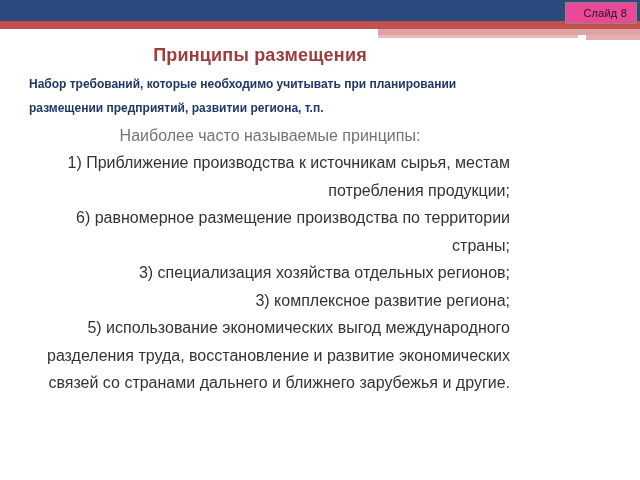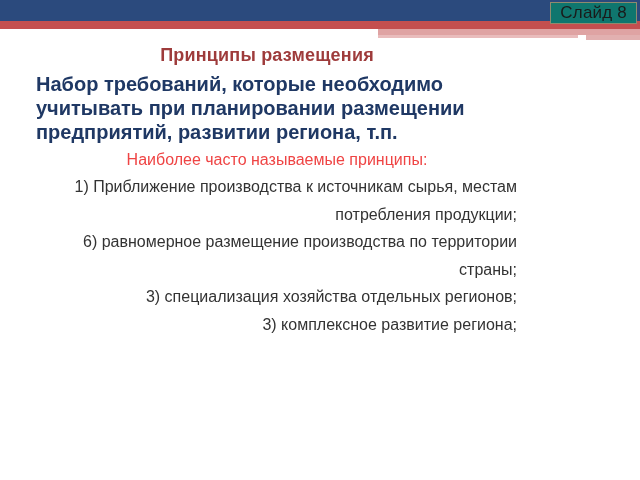--- a/index.html
+++ b/index.html
@@ -75,64 +75,63 @@
   }
 
   
   .slide-badge {
     position: absolute;
     right: 3px;
     top: 2px;
     min-width: 72px;
     height: 22px;
     box-sizing: border-box;
-    background: #0f766e;
+    background: #ec4899;
     border: 1px solid #8f8a6e;
     color: #1a1a1a;
     font-family: "Liberation Sans", "DejaVu Sans", sans-serif;
-    font-size: 17px;
+    font-size: 11px;
     line-height: 20px;
     text-align: right;
     padding: 0 9px;
     letter-spacing: 0.2px;
   }
 
   
   .content {
     position: absolute;
     left: 0;
     top: 44px;
     width: 520px;
-    margin-left: 7px;
   }
 
   .slide-title {
     text-align: center;
     color: #9e3b3b;
     font-family: "Liberation Sans", "DejaVu Sans", sans-serif;
     font-size: 18px;
     font-weight: bold;
     line-height: 22px;
     margin: 0 0 6px 0;
     letter-spacing: 0.2px;
   }
 
   .lead-para {
     color: #1f3864;
     font-family: "Liberation Sans", "DejaVu Sans", sans-serif;
-    font-size: 20px;
+    font-size: 12px;
     font-weight: bold;
     line-height: 24px;
     margin: 0;
     padding: 0 26px 0 29px;
     text-align: left;
   }
 
   .sub-heading {
-    color: #ef4444;
+    color: #737373;
     font-family: "Liberation Sans", "DejaVu Sans", sans-serif;
     font-size: 16px;
     font-weight: normal;
     line-height: 27px;
     margin: 2px 0 0 0;
     padding: 0 0 0 20px;
     text-align: center;
   }
 
   .principles {
@@ -171,16 +170,17 @@
 
     <p class="lead-para">Набор требований, которые необходимо учитывать при планировании размещении предприятий, развитии региона, т.п.</p>
 
     <p class="sub-heading">Наиболее часто называемые принципы:</p>
 
     <ul class="principles">
       <li>1) Приближение производства к источникам сырья, местам потребления продукции;</li>
       <li>6) равномерное размещение производства по территории страны;</li>
       <li>3) специализация хозяйства отдельных регионов;</li>
       <li>3) комплексное развитие региона;</li>
+      <li>5) использование экономических выгод международного разделения труда, восстановление и развитие экономических связей со странами дальнего и ближнего зарубежья и другие.</li>
     </ul>
 
   </div>
 </div>
 
 </body></html>

